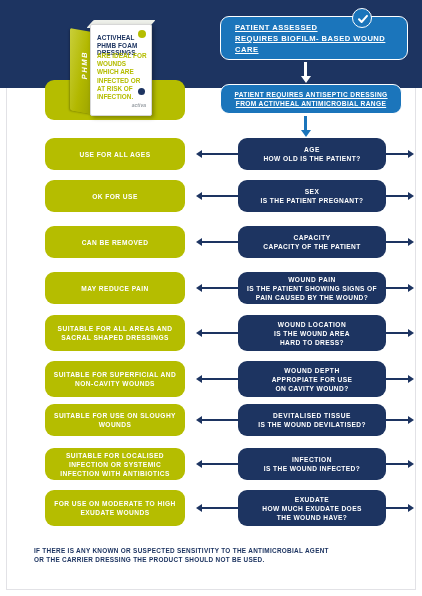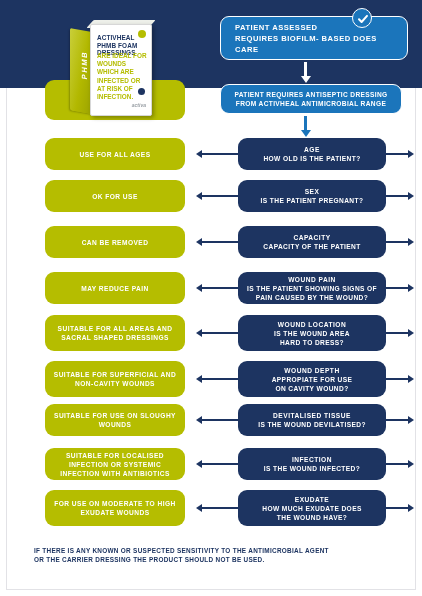--- a/index.html
+++ b/index.html
@@ -107,20 +107,21 @@
   .blue-box {
     position: absolute;
     background: #1b75bb;
     border: 1.5px solid #ffffff;
     border-radius: 9px;
     color: #ffffff;
     text-align: center;
     display: flex; flex-direction: column;
     align-items: center; justify-content: center;
     padding: 0 8px;
+    text-decoration: underline;
   }
   .blue-box .l1 { font-size: 7.6px; font-weight: bold; letter-spacing: .5px; line-height: 11px; }
   .blue-box .l2 { font-size: 7.6px; font-weight: bold; letter-spacing: .5px; line-height: 11px; }
   #box-assessed { left: 220px; top: 16px; width: 188px; height: 44px; align-items: flex-start; padding-left: 14px; }
   #box-assessed .l1, #box-assessed .l2 { text-align: left; width: 100%; }
   #box-range { left: 220px; top: 84px; width: 182px; height: 30px; }
   #box-range .l1, #box-range .l2 { font-size: 6.6px; letter-spacing: .35px; line-height: 9px; }
   
   .navy-box {
     position: absolute;
@@ -182,21 +183,21 @@
       <div class="pk-dot"></div>
       <div class="pk-title">ACTIVHEAL PHMB FOAM DRESSINGS</div>
       <div class="pk-sub">ARE IDEAL FOR WOUNDS WHICH ARE INFECTED OR AT RISK OF INFECTION.</div>
       <div class="pk-dot2"></div>
       <div class="pk-brand">activa</div>
     </div>
   </div>
 
   <div class="blue-box" id="box-assessed">
     <div class="l1">PATIENT ASSESSED</div>
-    <div class="l2">REQUIRES BIOFILM- BASED DOES CARE</div>
+    <div class="l2">REQUIRES BIOFILM- BASED WOUND CARE</div>
   </div>
 
   <div id="check-badge">
     <svg width="14" height="14" viewBox="0 0 14 14">
       <path d="M3 7.3 L5.6 10 L11 3.9" fill="none" stroke="#ffffff" stroke-width="2" stroke-linecap="round" stroke-linejoin="round"></path>
     </svg>
   </div>
 
   <div class="blue-box" id="box-range">
     <div class="l1">PATIENT REQUIRES ANTISEPTIC DRESSING</div>

